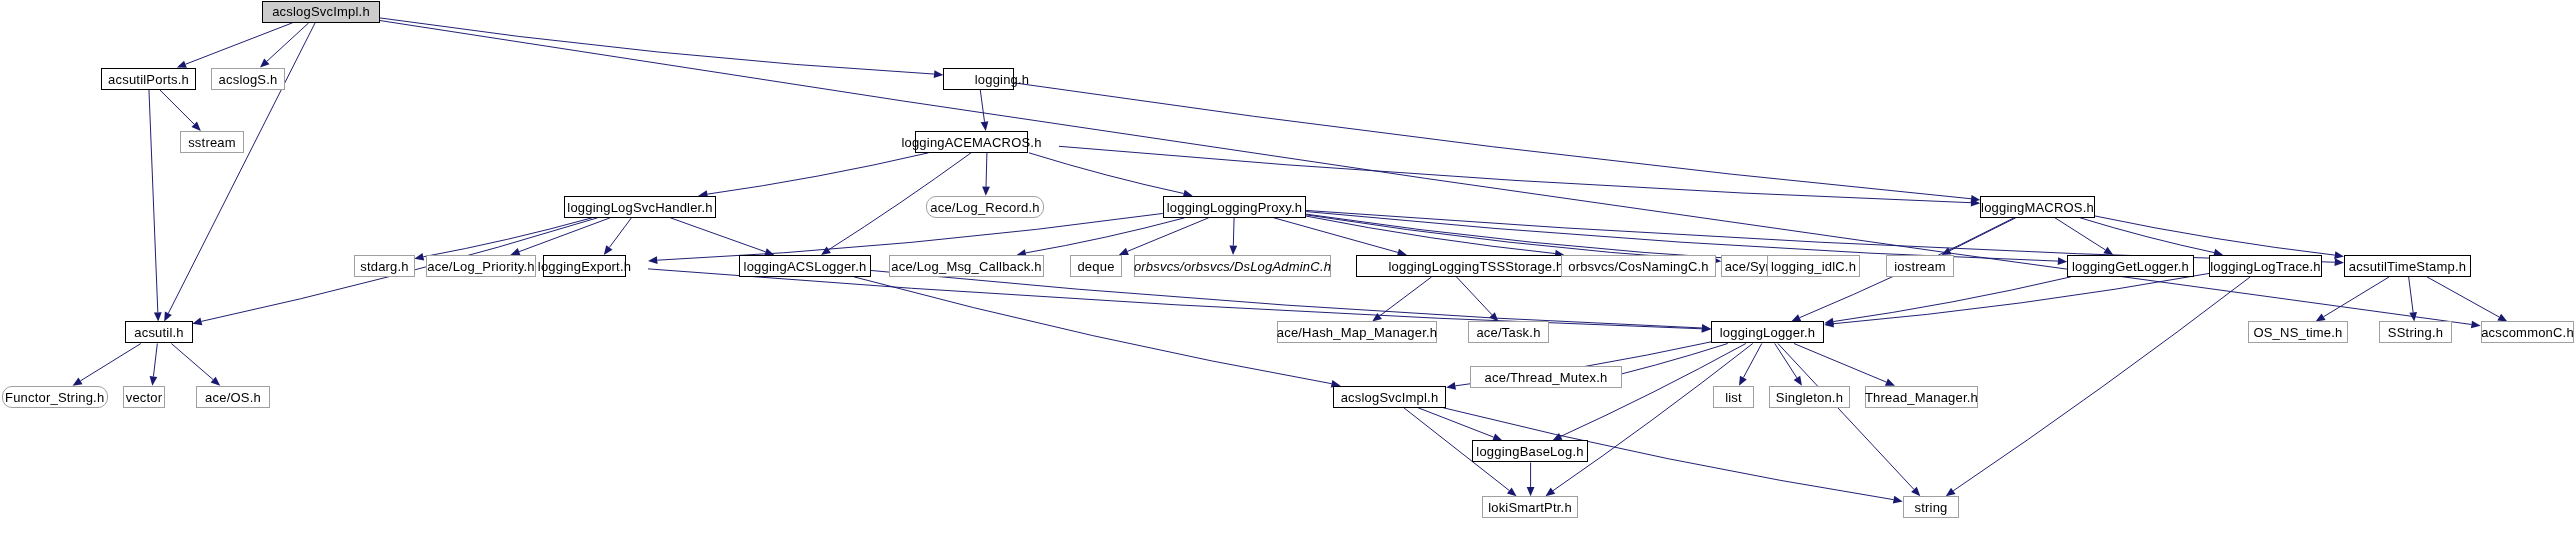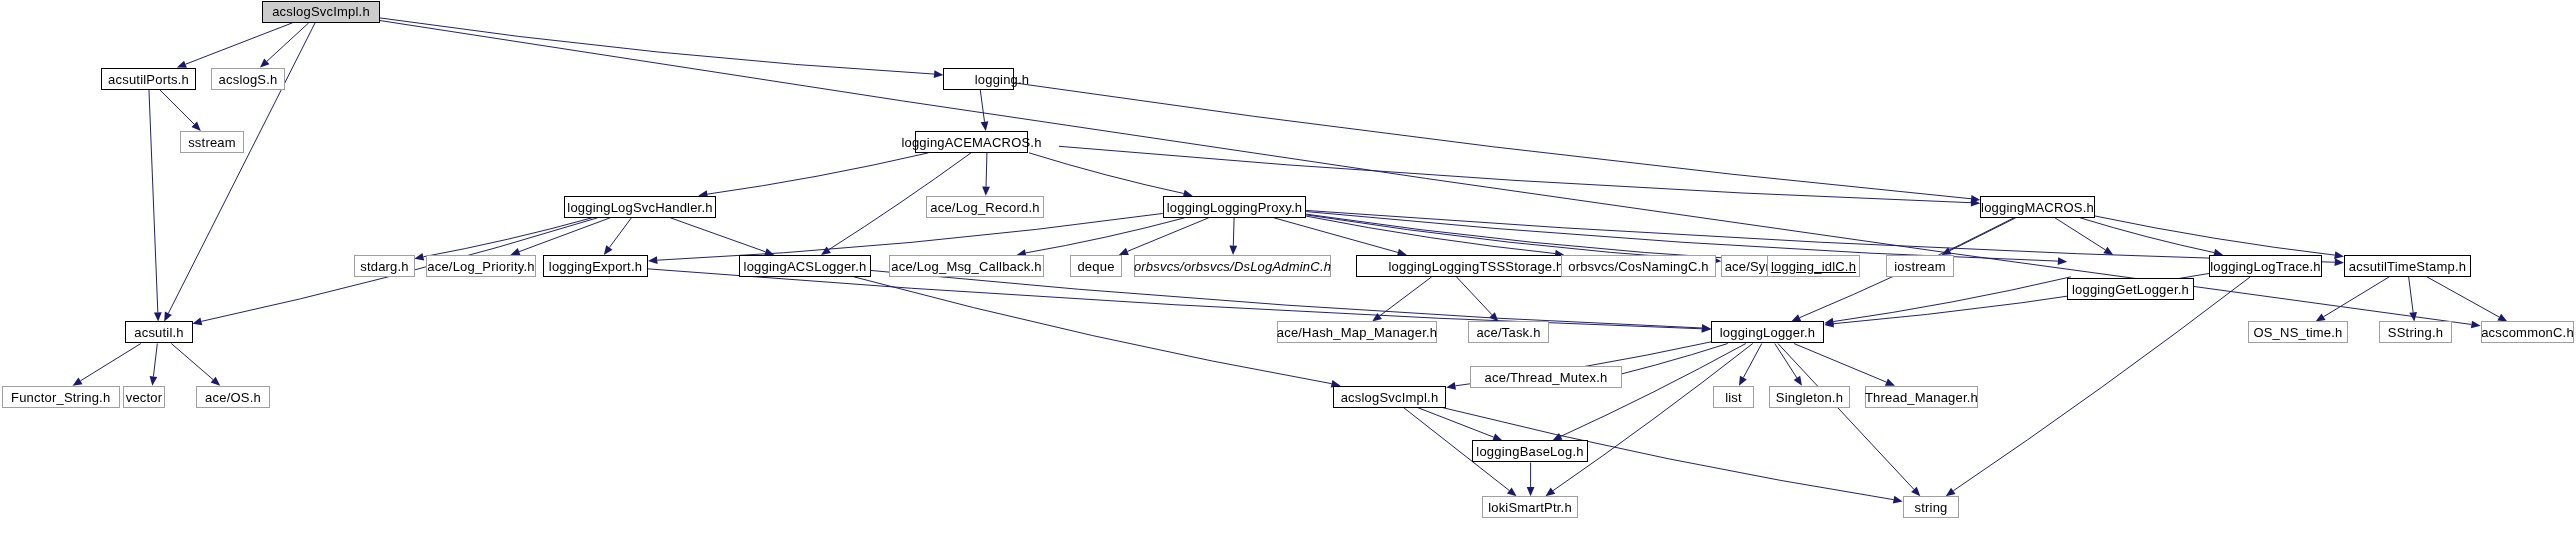--- a/index.html
+++ b/index.html
@@ -171,36 +171,36 @@
     </div>
     <div class="node" style="left: 180px; top: 131px; width: 64px;">
       <span>sstream</span>
     </div>
     <div class="node bold" style="left: 915px; top: 131px; width: 113px;">
       <span>loggingACEMACROS.h</span>
     </div>
     <div class="node bold" style="left: 564px; top: 196px; width: 152px;">
       <span>loggingLogSvcHandler.h</span>
     </div>
-    <div class="node" style="left: 926px; top: 196px; width: 118px;">
+    <div class="node" style="left: 926px; top: 196px; width: 118px; border-radius: 10px;">
       <span>ace/Log_Record.h</span>
     </div>
     <div class="node bold" style="left: 1163px; top: 196px; width: 143px;">
       <span>loggingLoggingProxy.h</span>
     </div>
     <div class="node bold" style="left: 1980px; top: 196px; width: 115px;">
       <span>loggingMACROS.h</span>
     </div>
     <div class="node" style="left: 354px; top: 255px; width: 61px;">
       <span>stdarg.h</span>
     </div>
     <div class="node" style="left: 426px; top: 255px; width: 110px;">
       <span>ace/Log_Priority.h</span>
     </div>
-    <div class="node bold" style="left: 543px; top: 255px; width: 105px;">
+    <div class="node bold" style="left: 543px; top: 255px; width: 83px;">
       <span>loggingExport.h</span>
     </div>
     <div class="node bold" style="left: 739px; top: 255px; width: 132px;">
       <span>loggingACSLogger.h</span>
     </div>
     <div class="node" style="left: 889px; top: 255px; width: 155px;">
       <span>ace/Log_Msg_Callback.h</span>
     </div>
     <div class="node" style="left: 1070px; top: 255px; width: 52px;">
       <span>deque</span>
@@ -210,27 +210,27 @@
     </div>
     <div class="node bold" style="left: 1356px; top: 255px; width: 212px; padding-left: 28px;">
       <span>loggingLoggingTSSStorage.h</span>
     </div>
     <div class="node" style="left: 1561px; top: 255px; width: 155px;">
       <span>orbsvcs/CosNamingC.h</span>
     </div>
     <div class="node" style="left: 1721px; top: 255px; width: 81px;">
       <span>ace/Synch.h</span>
     </div>
-    <div class="node" style="left: 1767px; top: 255px; width: 93px; text-decoration: underline;">
+    <div class="node" style="left: 1767px; top: 255px; width: 93px;">
       <span>logging_idlC.h</span>
     </div>
     <div class="node" style="left: 1886px; top: 255px; width: 68px;">
       <span>iostream</span>
     </div>
-    <div class="node bold" style="left: 2067px; top: 255px; width: 127px; margin-top: 23px;">
+    <div class="node bold" style="left: 2067px; top: 255px; width: 127px;">
       <span>loggingGetLogger.h</span>
     </div>
     <div class="node bold" style="left: 2209px; top: 255px; width: 113px;">
       <span>loggingLogTrace.h</span>
     </div>
     <div class="node bold" style="left: 2344px; top: 255px; width: 127px;">
       <span>acsutilTimeStamp.h</span>
     </div>
     <div class="node bold" style="left: 125px; top: 321px; width: 68px;">
       <span>acsutil.h</span>
@@ -246,21 +246,21 @@
     </div>
     <div class="node" style="left: 2248px; top: 321px; width: 100px;">
       <span>OS_NS_time.h</span>
     </div>
     <div class="node" style="left: 2379px; top: 321px; width: 73px;">
       <span>SString.h</span>
     </div>
     <div class="node" style="left: 2481px; top: 321px; width: 93px;">
       <span>acscommonC.h</span>
     </div>
-    <div class="node" style="left: 1.7px; top: 386px; width: 118px;">
+    <div class="node" style="left: 1.7px; top: 386px; width: 106px; border-radius: 10px;">
       <span>Functor_String.h</span>
     </div>
     <div class="node" style="left: 123px; top: 386px; width: 42px;">
       <span>vector</span>
     </div>
     <div class="node" style="left: 196px; top: 386px; width: 74px;">
       <span>ace/OS.h</span>
     </div>
     <div class="node bold" style="left: 1333px; top: 386px; width: 113px;">
       <span>acslogSvcImpl.h</span>

